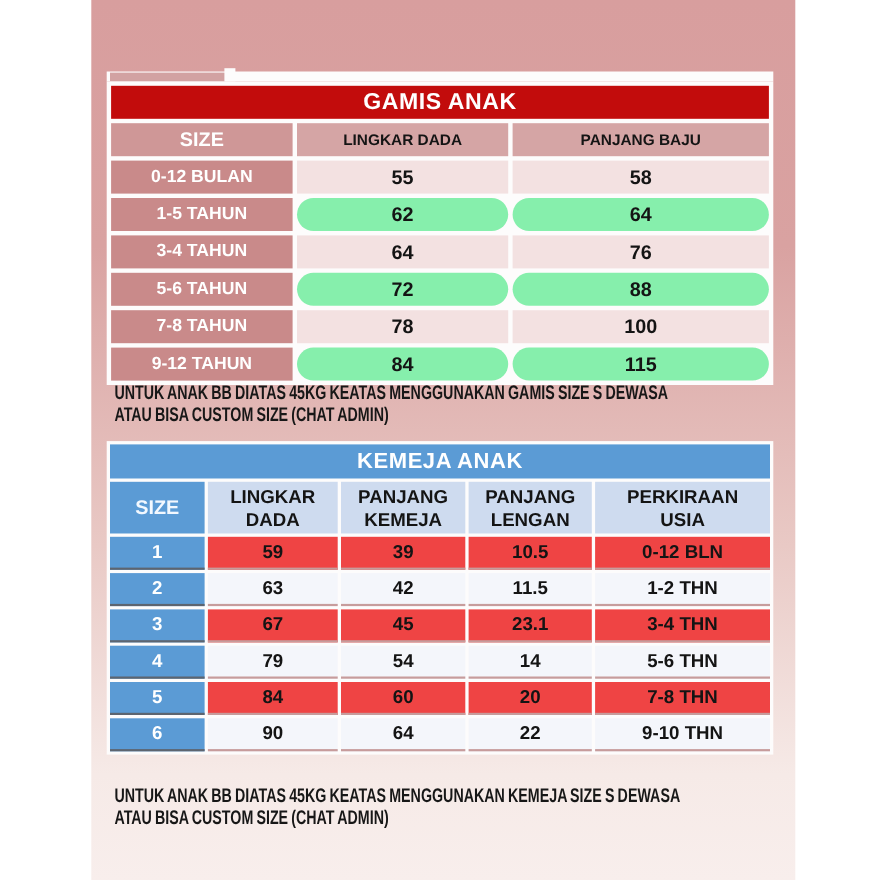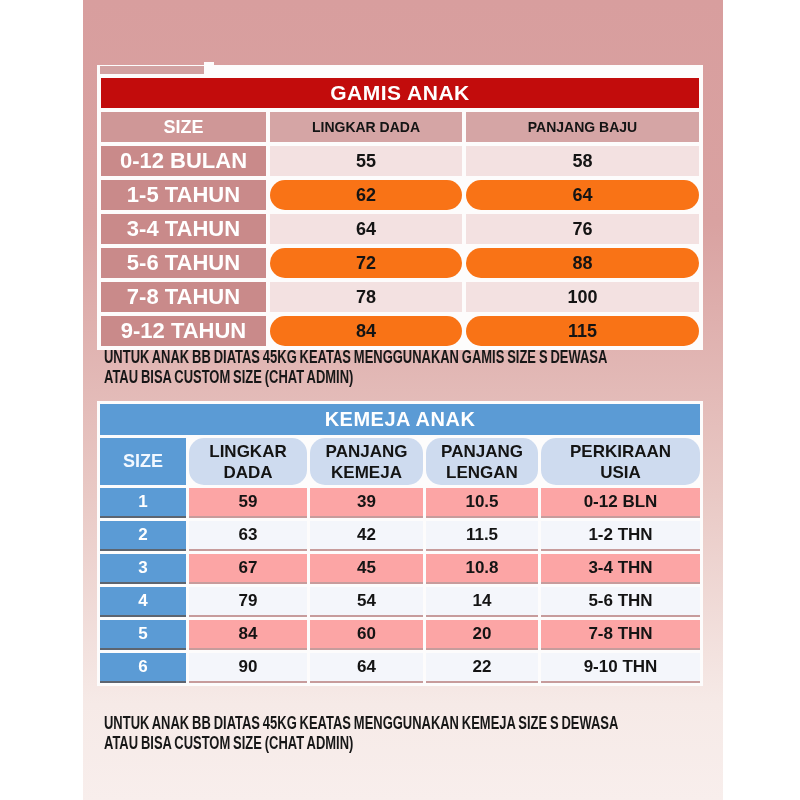--- a/index.html
+++ b/index.html
@@ -14,34 +14,34 @@
 
   table{position:absolute;border-collapse:separate;table-layout:fixed;background:#fdfcfc;}
   td{text-align:center;vertical-align:middle;font-weight:bold;overflow:hidden;}
 
   
   .gamis{left:97px;top:74px;width:606px;border-spacing:4px;}
   .gamis td{height:28px;}
   .gamis .title{background:#c20c0c;color:#ffffff;font-size:21px;letter-spacing:.5px;height:28px;}
   .gamis .size-hdr{background:#cf9797;color:#ffffff;font-size:18px;}
   .gamis .col-hdr{background:#d5a5a5;color:#141414;font-size:14px;}
-  .gamis .row-hdr{background:#c98a8a;color:#ffffff;font-size:22px;}
+  .gamis .row-hdr{background:#c98a8a;color:#ffffff;font-size:16px;}
   .gamis td.data{color:#141414;font-size:18px;}
   .gamis tr.odd td.data{background:#f3e1e1;}
-  .gamis tr.even td.data{background:#f97316;border-radius:15px;}
+  .gamis tr.even td.data{background:#86efac;border-radius:15px;}
 
   
   .kemeja{left:97px;top:401px;width:606px;border-spacing:3px;}
   .kemeja .title{background:#5b9bd5;color:#ffffff;font-size:20px;letter-spacing:.5px;height:29px;}
   .kemeja .size-hdr{background:#5b9bd5;color:#f2f8ff;font-size:18px;height:45px;}
-  .kemeja .col-hdr{background:#cedbef;color:#141414;font-size:17px;height:45px;line-height:21px;border-radius:15px;}
+  .kemeja .col-hdr{background:#cedbef;color:#141414;font-size:17px;height:45px;line-height:21px;}
   .kemeja td.size-col{background:#5b9bd5;color:#ffffff;font-size:17px;height:26px;
         border-bottom:2px solid #5d6570;}
   .kemeja td.data{color:#141414;font-size:17px;height:26px;border-bottom:2px solid #c79c9c;}
-  .kemeja tr.odd td.data{background:#fca5a5;margin-left:32px;}
+  .kemeja tr.odd td.data{background:#ef4444;margin-left:32px;}
   .kemeja tr.even td.data{background:#f4f6fb;}
 
   
   .note{position:absolute;left:104px;color:#171717;font-weight:bold;}
   .note .line{display:block;font-size:18px;line-height:20px;white-space:nowrap;
         transform:scaleX(.72);transform-origin:0 50%;word-spacing:-1px;}
   .note1{top:347px;}
   .note2{top:713px;}
 </style>
 </head>
@@ -150,21 +150,21 @@
       <td class="size-col">2</td>
       <td class="data">63</td>
       <td class="data">42</td>
       <td class="data">11.5</td>
       <td class="data">1-2 THN</td>
     </tr>
     <tr class="odd">
       <td class="size-col">3</td>
       <td class="data">67</td>
       <td class="data">45</td>
-      <td class="data">10.8</td>
+      <td class="data">23.1</td>
       <td class="data">3-4 THN</td>
     </tr>
     <tr class="even">
       <td class="size-col">4</td>
       <td class="data">79</td>
       <td class="data">54</td>
       <td class="data">14</td>
       <td class="data">5-6 THN</td>
     </tr>
     <tr class="odd">

